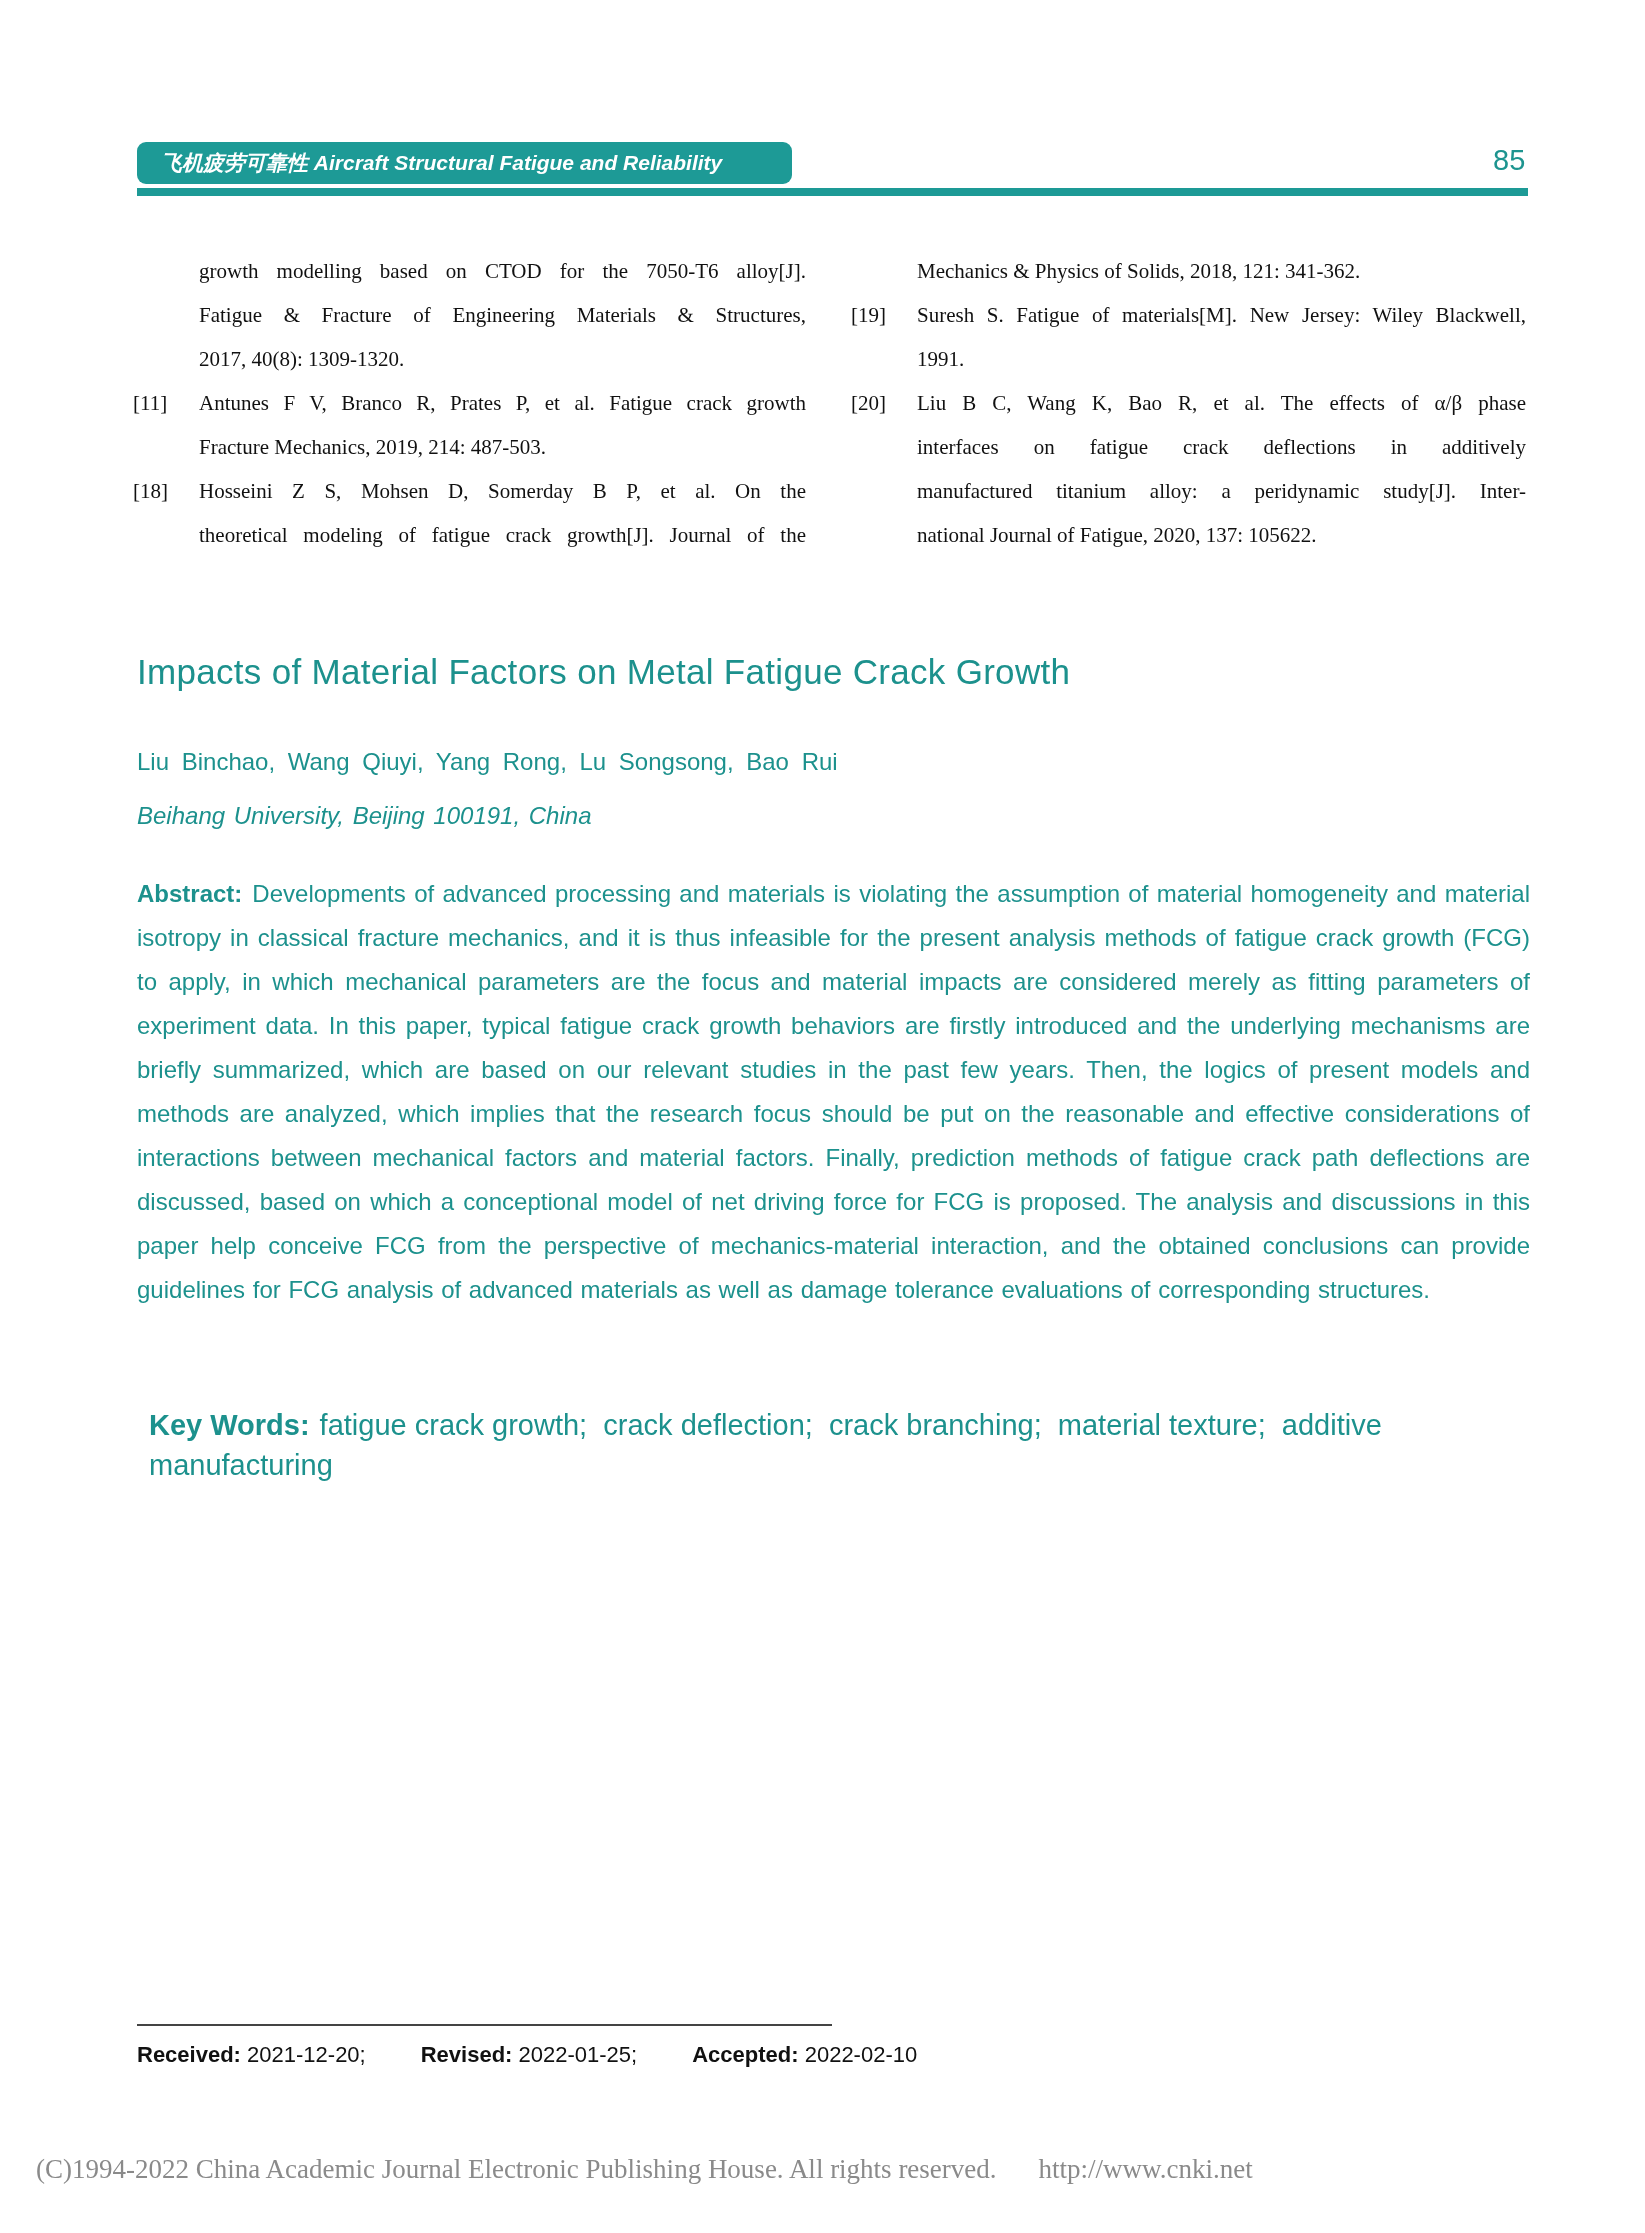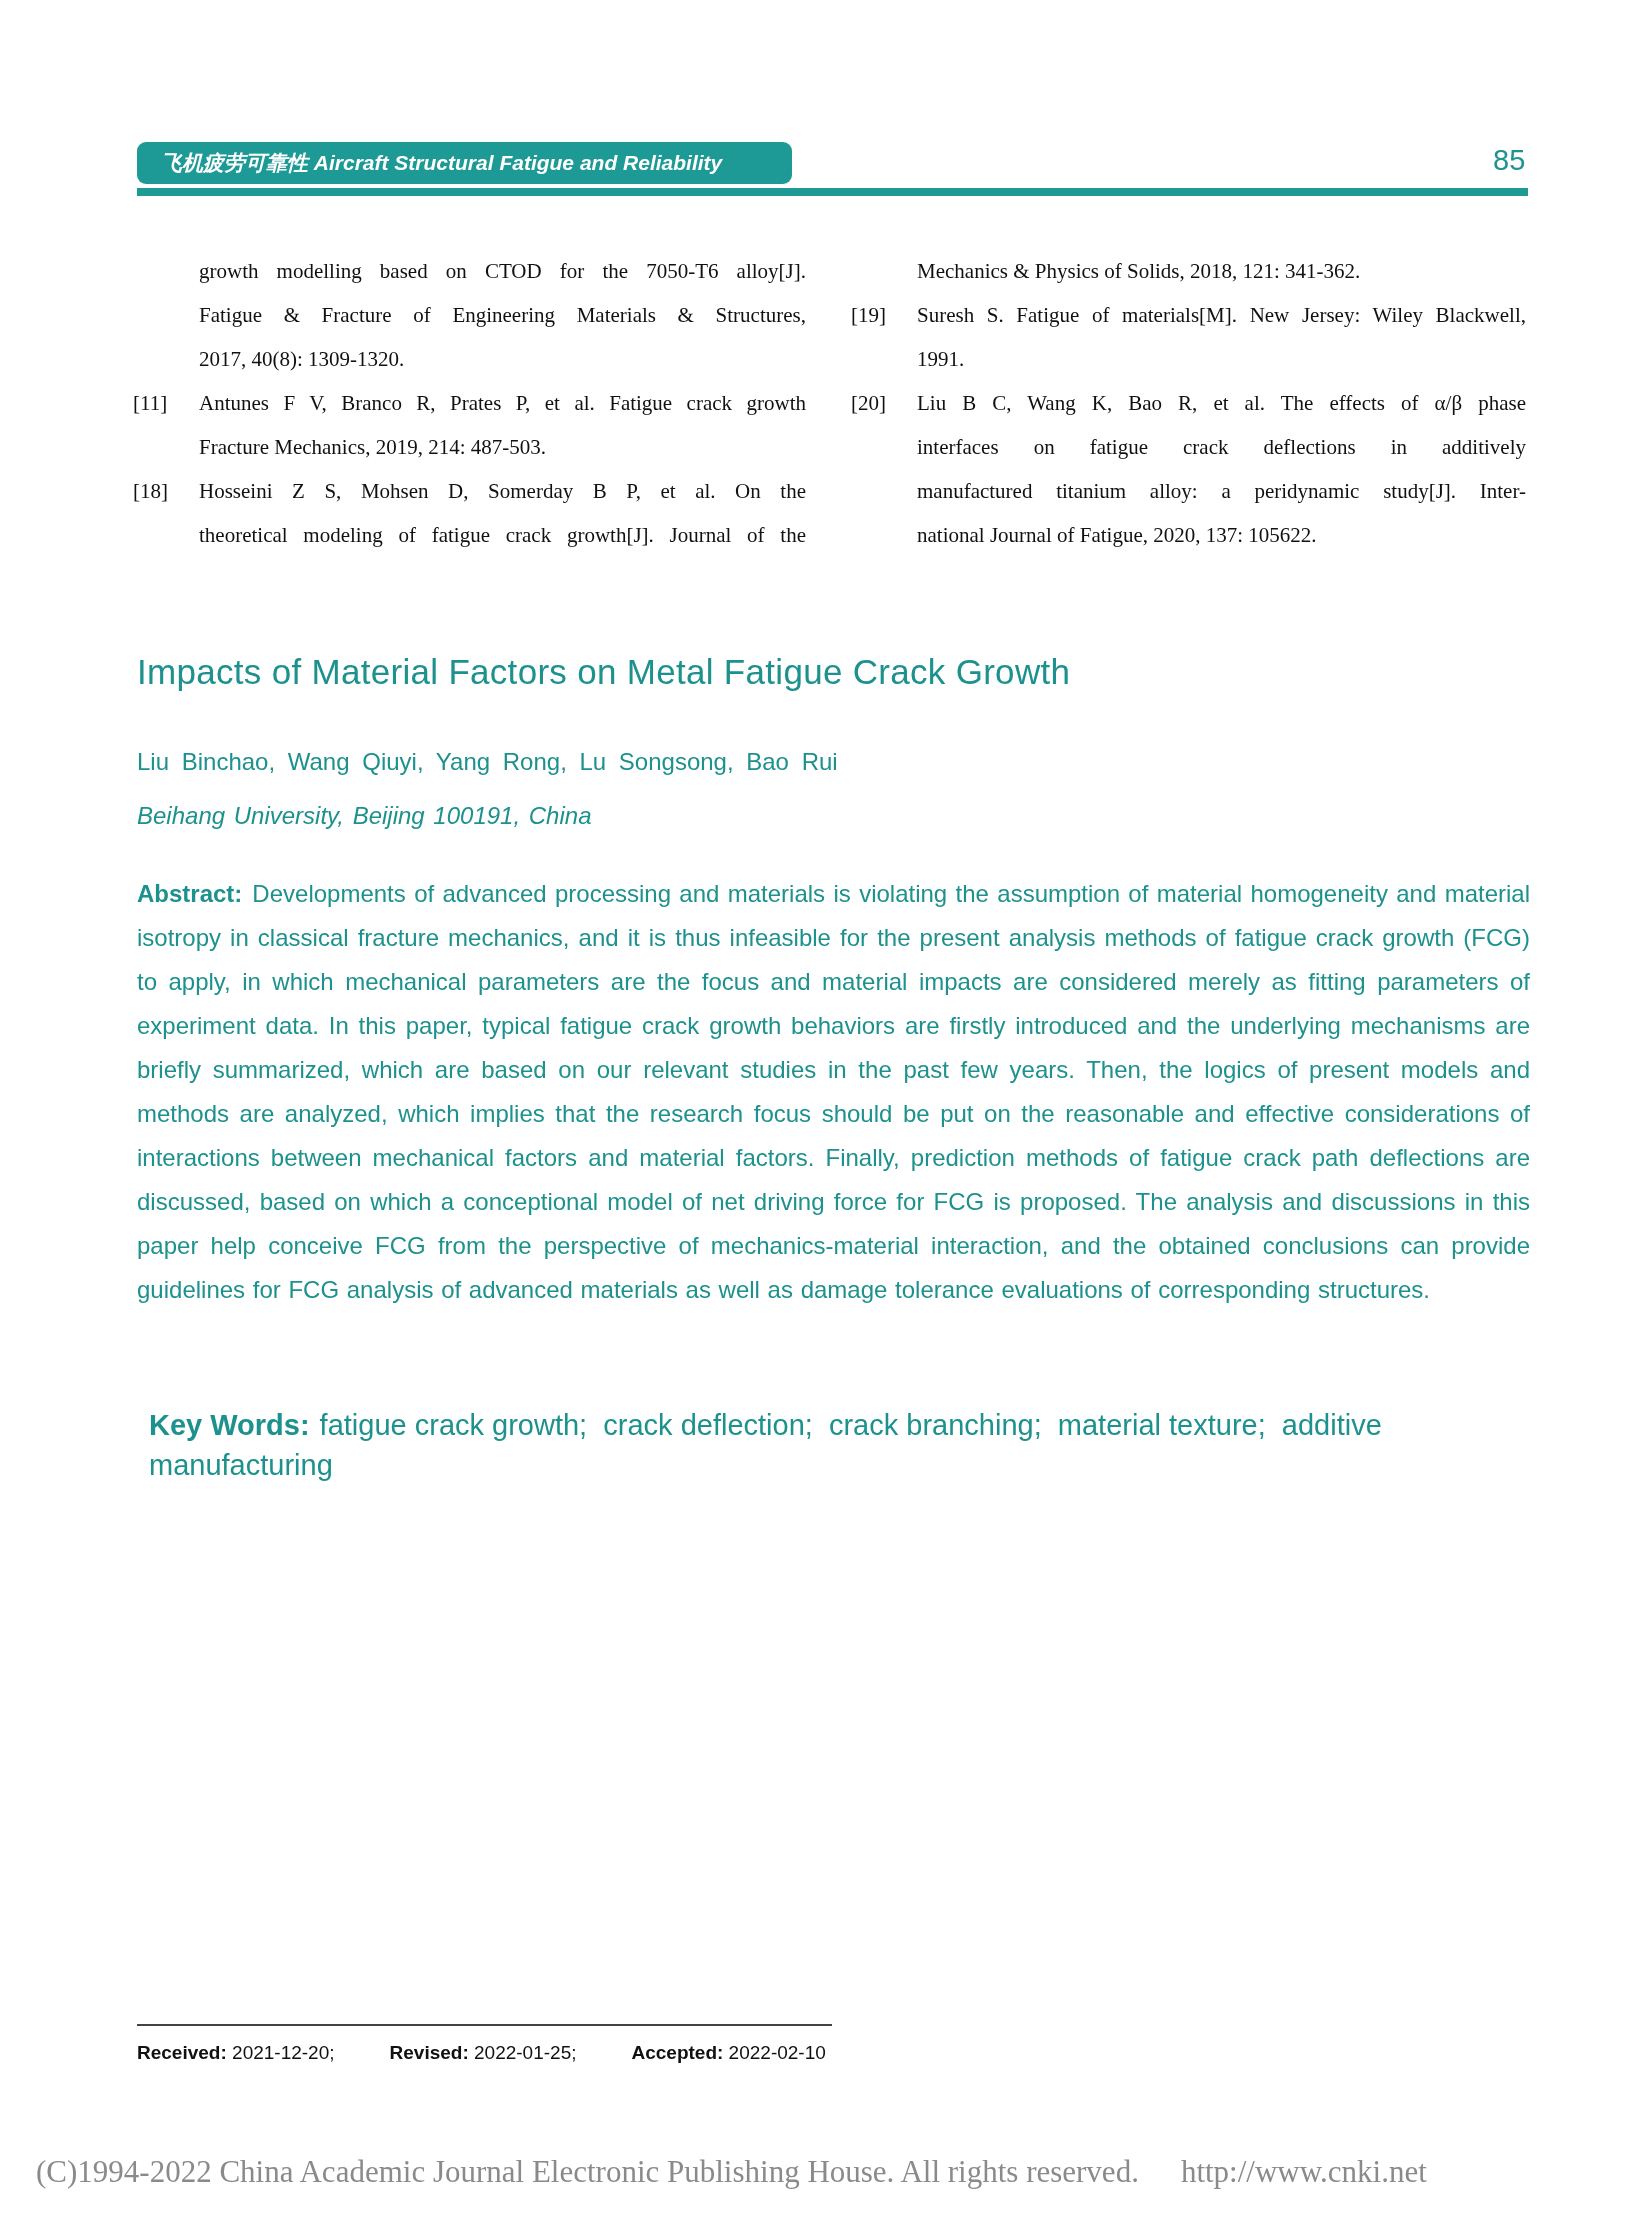--- a/index.html
+++ b/index.html
@@ -74,29 +74,29 @@
     color: #1c918d;
   }
   .keywords .kw { white-space: pre-wrap; }
   
   .dates-rule {
     position: absolute; left: 137px; top: 2024px;
     width: 695px; height: 2px; background: #444;
   }
   .dates {
     position: absolute; left: 137px; top: 2042px;
-    font-size: 19px; color: #111; white-space: nowrap;
+    font-size: 22px; color: #111; white-space: nowrap;
   }
   .dates .label { font-weight: bold; }
   .dates .val { margin-right: 55px; }
   
   .footer {
     position: absolute; left: 36px; top: 2154px;
     font-family: "Liberation Serif", serif;
-    font-size: 31px; color: #8a8a8a; white-space: nowrap; text-align: center;
+    font-size: 27px; color: #8a8a8a; white-space: nowrap; text-align: center;
   }
   .footer .url { margin-left: 42px; }
 </style>
 </head>
 <body>
 
 <div>
 
   <div class="banner">飞机疲劳可靠性 Aircraft Structural Fatigue and Reliability</div>
   <div class="page-number">85</div>

